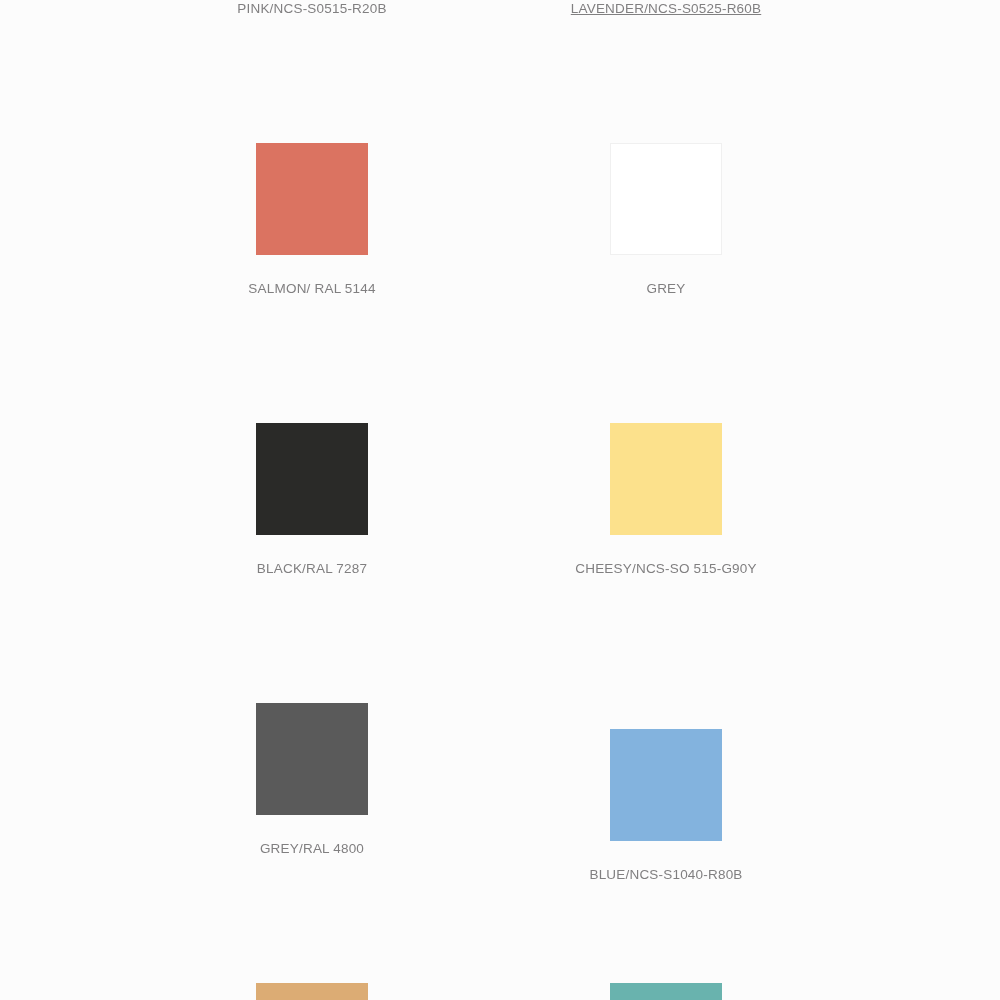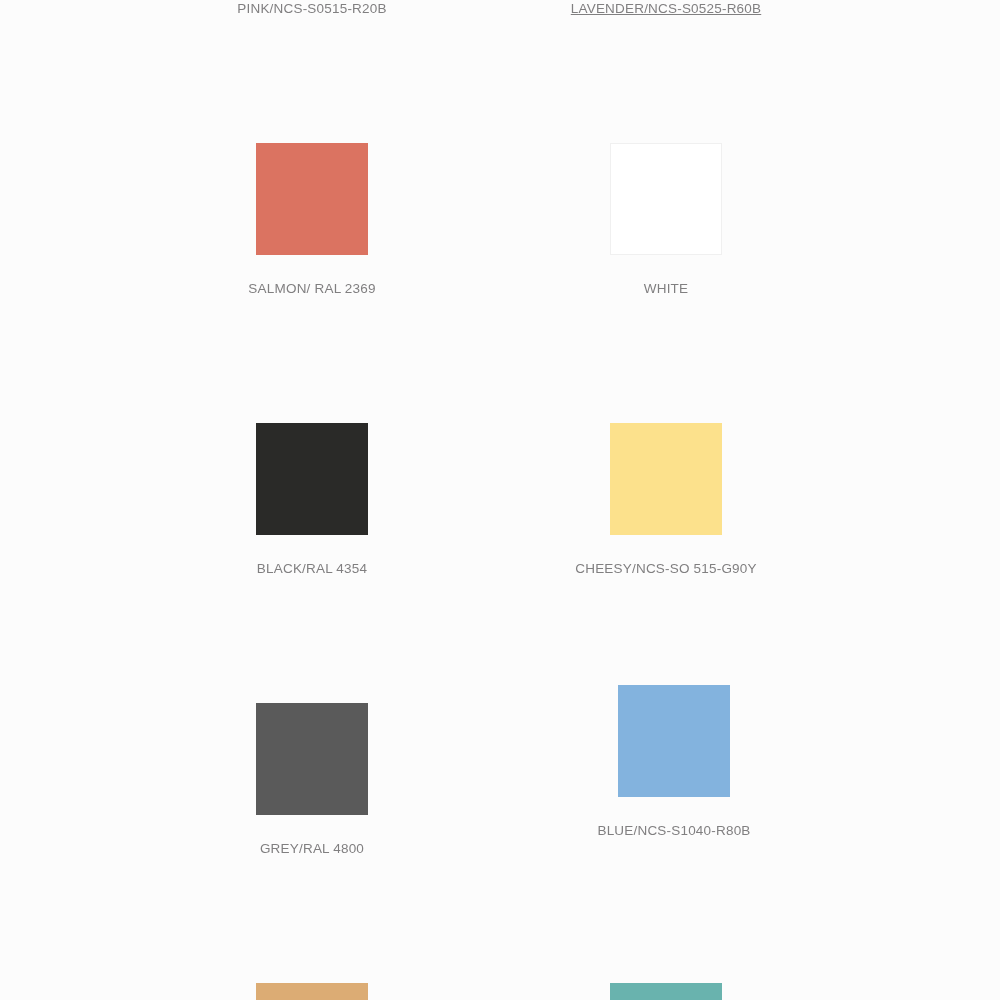--- a/index.html
+++ b/index.html
@@ -99,44 +99,44 @@
 
 <div id="palette-sheet">
 
   <div class="orphan-label-row">
     <div class="swatch-label anchor-left">PINK/NCS-S0515-R20B</div>
     <div class="swatch-label anchor-right">LAVENDER/NCS-S0525-R60B</div>
   </div>
 
   <div class="swatch-cell col-left" style="top: 143px;">
     <div class="swatch-chip" style="background: #db7361;"></div>
-    <div class="swatch-label">SALMON/ RAL 2369</div>
+    <div class="swatch-label">SALMON/ RAL 5144</div>
   </div>
 
   <div class="swatch-cell col-right" style="top: 143px;">
     <div class="swatch-chip has-outline" style="background: #ffffff;"></div>
-    <div class="swatch-label">WHITE</div>
+    <div class="swatch-label">GREY</div>
   </div>
 
   <div class="swatch-cell col-left" style="top: 423px;">
     <div class="swatch-chip" style="background: #2a2a28;"></div>
-    <div class="swatch-label">BLACK/RAL 4354</div>
+    <div class="swatch-label">BLACK/RAL 7287</div>
   </div>
 
   <div class="swatch-cell col-right" style="top: 423px; border-radius: 29px;">
     <div class="swatch-chip" style="background: #fce18c;"></div>
     <div class="swatch-label">CHEESY/NCS-SO 515-G90Y</div>
   </div>
 
   <div class="swatch-cell col-left" style="top: 703px;">
     <div class="swatch-chip" style="background: #5a5a5a;"></div>
     <div class="swatch-label">GREY/RAL 4800</div>
   </div>
 
-  <div class="swatch-cell col-right" style="top: 685px; margin-left: 8px;">
+  <div class="swatch-cell col-right" style="top: 729px;">
     <div class="swatch-chip" style="background: #83b3de;"></div>
     <div class="swatch-label">BLUE/NCS-S1040-R80B</div>
   </div>
 
   <div class="clipped-bottom col-left">
     <div class="swatch-chip" style="background: #dcac74;"></div>
   </div>
 
   <div class="clipped-bottom col-right">
     <div class="swatch-chip" style="background: #69b3ae;"></div>

